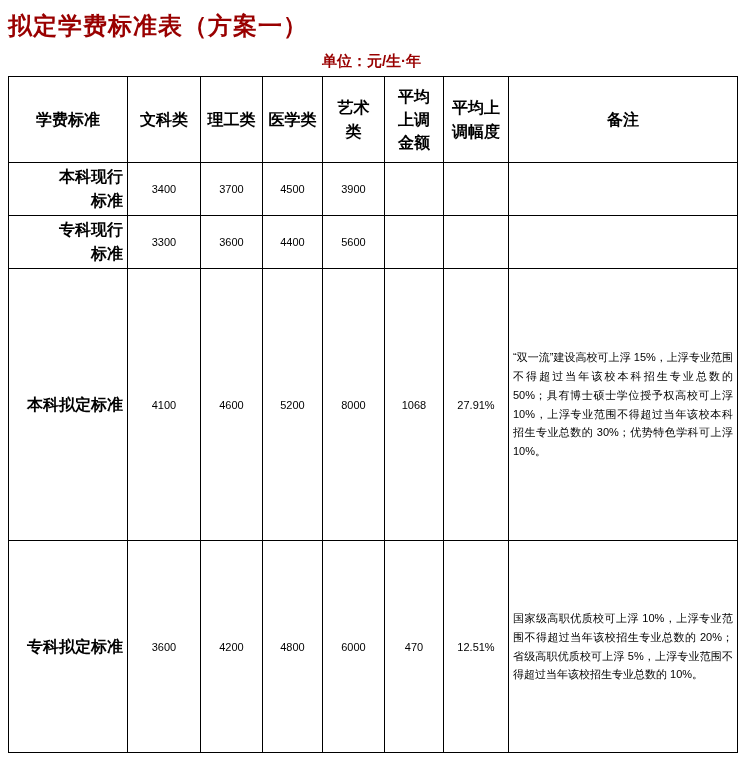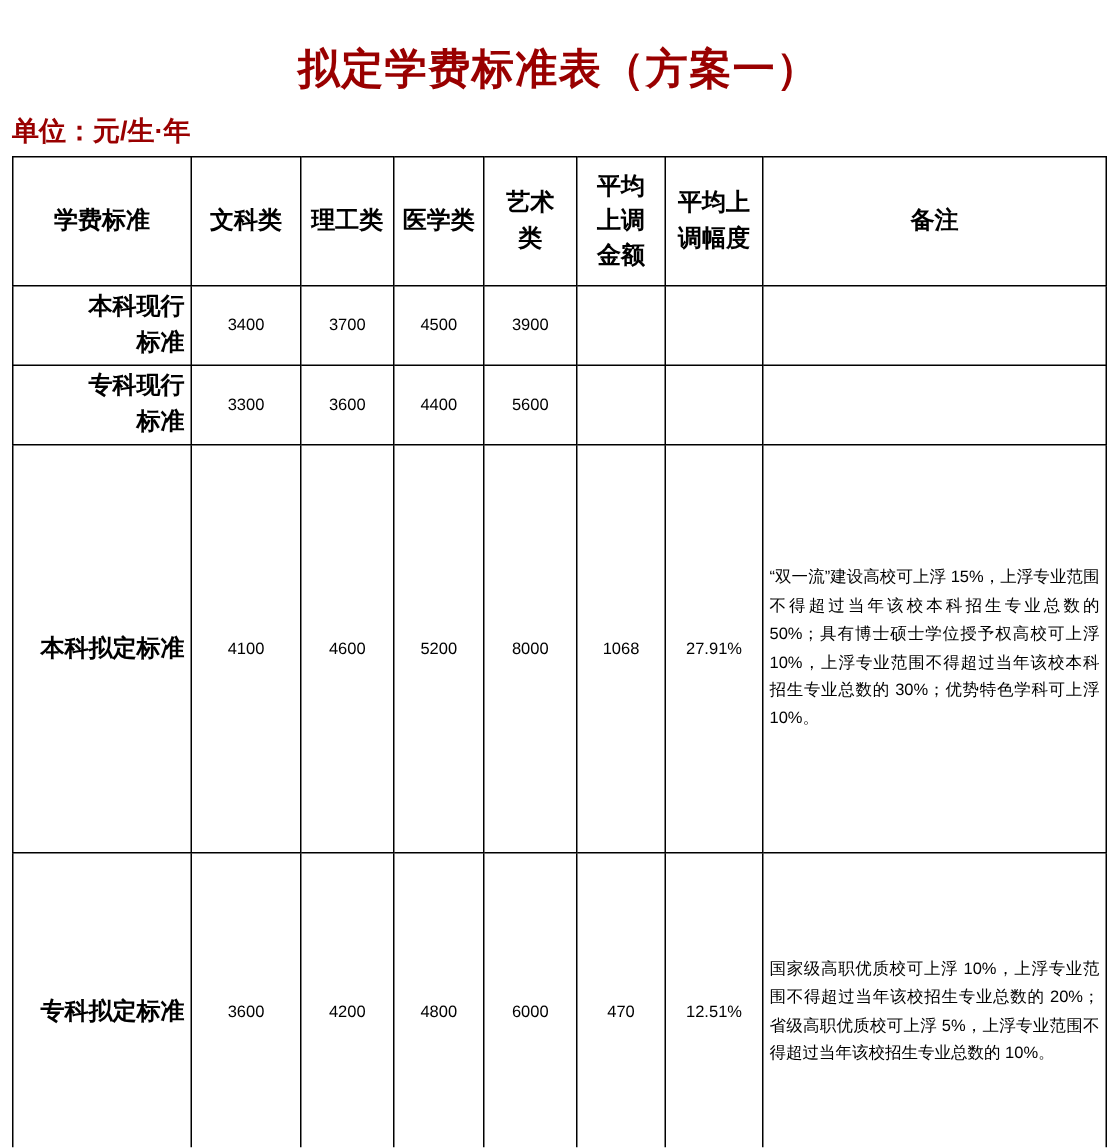--- a/index.html
+++ b/index.html
@@ -18,31 +18,30 @@
     font-family: "Liberation Sans", "DejaVu Sans", sans-serif;
   }
   .page {
     width: 745px;
     height: 765px;
     padding: 10px 8px 0 8px;
     background: var(--bg);
     overflow: hidden;
   }
   .title {
-    margin: 17px 0 10px 0;
-    text-align: center;
-    font-size: 28px;
+    margin: 0 0 10px 0;
+    font-size: 24px;
     font-weight: bold;
     letter-spacing: 1px;
     color: var(--accent);
   }
   .unit {
     width: 729px;
-    text-align: left;
-    font-size: 18px;
+    text-align: center;
+    font-size: 15px;
     font-weight: bold;
     color: var(--accent);
     margin-bottom: 5px;
     padding-right: 2px;
   }
   table.tuition {
     width: 729px;
     border-collapse: collapse;
     table-layout: fixed;
   }

